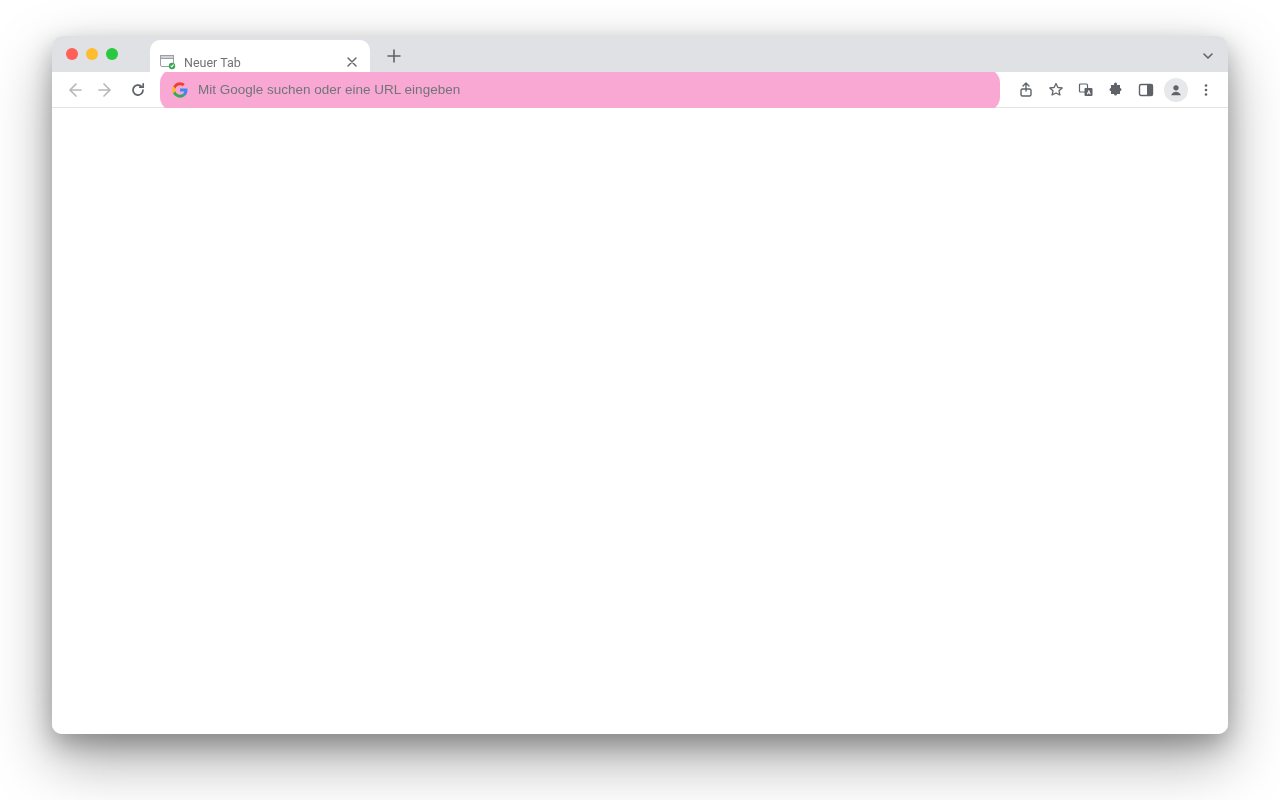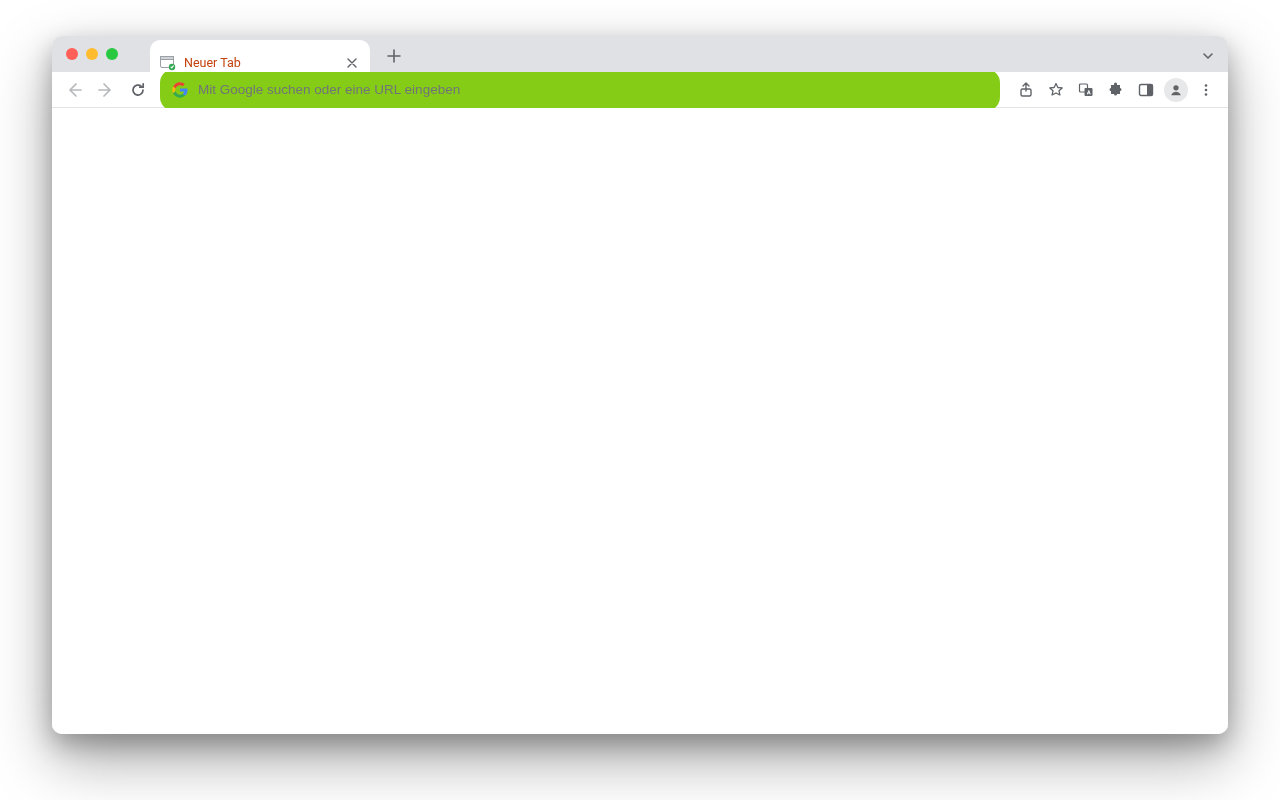--- a/index.html
+++ b/index.html
@@ -38,25 +38,25 @@
   .dot.green  { background: #28c840; }
 
   .tab {
     position: relative;
     height: 32px;
     width: 220px;
     background: #fff;
     border-top-left-radius: 10px;
     border-top-right-radius: 10px;
     display: flex;
-    align-items: flex-start;
-    padding: 15px 10px;
+    align-items: flex-end;
+    padding: 2px 10px;
     margin-left: 18px;
     font-size: 12.5px;
-    color: #c2410c;
+    color: #737373;
   }
   .tab .favicon {
     width: 16px; height: 16px; margin-right: 8px;
     display: inline-flex; align-items: center; justify-content: center;
   }
   .tab .title { flex: 1; white-space: nowrap; overflow: hidden; text-overflow: ellipsis; }
   .tab .close {
     width: 16px; height: 16px; display: flex; align-items: center; justify-content: center;
     color: #5f6368; border-radius: 50%;
   }
@@ -88,21 +88,21 @@
   .nav-btn {
     width: 28px; height: 28px;
     display: flex; align-items: center; justify-content: center;
     color: #5f6368; border-radius: 50%;
   }
   .nav-btn.disabled { color: #b6b8bb; }
 
   .omnibox {
     flex: 1;
     height: 42px;
-    background: #84cc16;
+    background: #f9a8d4;
     border-radius: 14px;
     display: flex;
     align-items: center;
     padding: 12px 12px;
     margin: 0 8px 0 4px;
     gap: 10px;
   }
   .omnibox .g-icon { width: 16px; height: 16px; flex-shrink: 0; }
   .omnibox input {
     border: none; outline: none; background: transparent;

